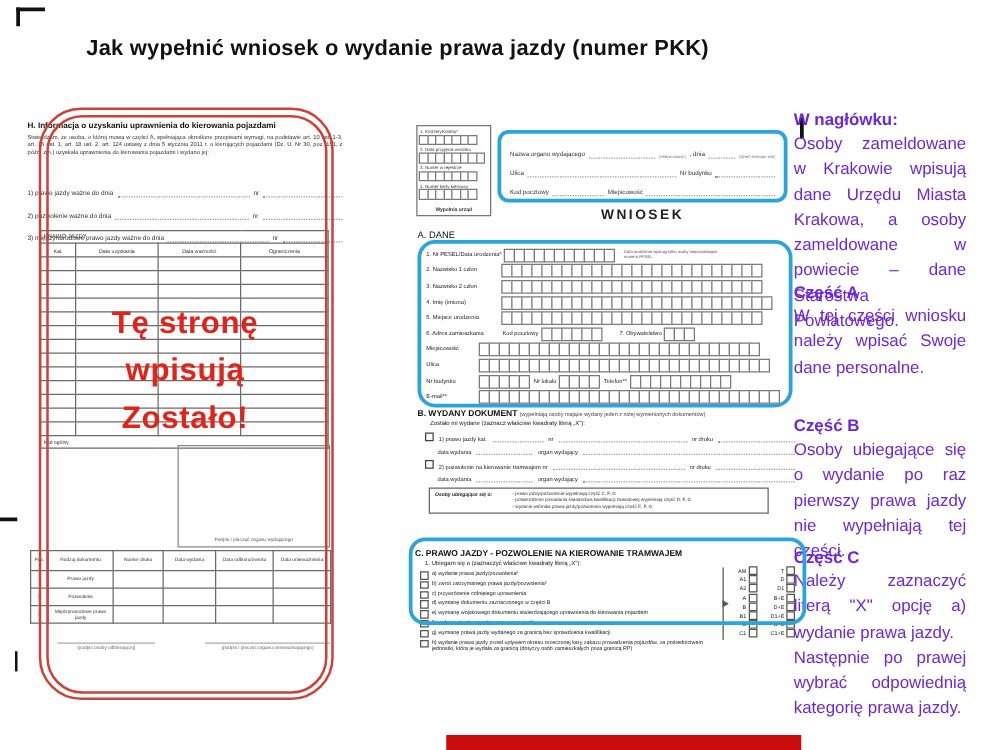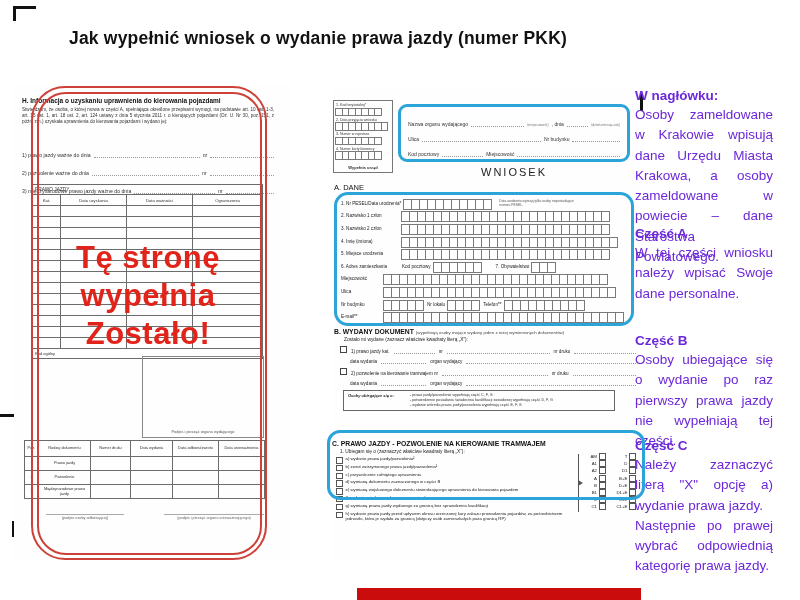--- a/index.html
+++ b/index.html
@@ -49,37 +49,37 @@
   .dt-c0{width:14px}.dt-c1{width:52px}.dt-c2{width:40px}.dt-c3{width:42px}.dt-c4{width:46px}.dt-c5{width:46px}
 
   .sig-row{position:absolute;left:0;top:430px;width:100%;}
   .sig{position:absolute;border-top:1px solid #aaa;text-align:center;font-size:3.8px;color:#666;padding-top:1px;}
   .sig.sl{left:32px;width:78px;}
   .sig.sr{left:150px;width:100px;}
 
   .red-frame{position:absolute;left:17px;top:2px;width:232px;height:470px;border:2.5px solid #cc4238;border-radius:34px;pointer-events:none;z-index:3;}
   .red-frame-inner{position:absolute;inset:3.5px;border:2px solid #cc4238;border-radius:29px;}
   .overlay-text{position:absolute;left:24px;top:155px;width:220px;text-align:center;z-index:4;
-                font-size:31px;line-height:38px;font-weight:800;color:#e2231a;letter-spacing:.5px;}
+                font-size:25px;line-height:38px;font-weight:800;color:#e2231a;letter-spacing:.5px;}
 
   
   .right-page{position:absolute;left:332px;top:88px;width:308px;height:470px;background:#fefefe;}
 
   .office-box{position:absolute;left:1px;top:12px;width:60px;height:73px;border:1px solid #777;padding:2px 2px 0 2px;box-sizing:border-box;}
   .og{margin-bottom:1.5px;}
   .og-l{font-size:3.6px;color:#333;white-space:nowrap;margin-bottom:.5px;}
   .ocell{width:5.5px;height:6.5px;border:1px solid #7a7a7a;margin-left:-1px;background:#fff;flex:none;display:inline-block;}
   .office-footer{position:absolute;left:0;right:0;bottom:2px;text-align:center;font-size:4px;font-weight:bold;color:#333;}
 
   .hdr-box{position:absolute;left:66px;top:16px;width:232px;height:58px;border:3px solid #2ba4d9;border-radius:9px;box-sizing:border-box;padding:5px 7px 2px 7px;}
   .hdr-row{display:flex;align-items:flex-end;gap:3px;height:15px;font-size:5px;color:#333;}
   .hdr-row .lab{white-space:nowrap;}
   .hint{font-size:3.4px;color:#777;white-space:nowrap;}
 
-  .wniosek{position:absolute;left:66px;top:78px;width:232px;text-align:center;font-size:11px;font-weight:normal;letter-spacing:2px;color:#222;}
+  .wniosek{position:absolute;left:66px;top:78px;width:232px;text-align:center;font-size:11px;font-weight:bold;letter-spacing:2px;color:#222;}
   .a-dane{position:absolute;left:2px;top:95px;font-size:7.5px;font-weight:normal;color:#111;}
 
   .a-box{position:absolute;left:2px;top:104px;width:300px;height:134px;border:3px solid #2ba4d9;border-radius:14px;box-sizing:border-box;padding:3px 4px;z-index:2;background:transparent;}
   .a-row{display:flex;align-items:center;gap:3px;height:12.6px;}
   .seg-lbl{font-size:4.6px;color:#222;white-space:nowrap;line-height:1.05;}
   .a-row .seg-lbl:first-child{min-width:58px;}
   .a-row.short .seg-lbl:first-child{min-width:40px;}
   .a-note{font-size:3.3px;color:#555;line-height:1.2;width:84px;margin-left:4px;}
 
   .b-sec{position:absolute;left:2px;top:240px;width:302px;}
@@ -316,21 +316,21 @@
       <div class="sig sl">(podpis osoby odbierającej)</div>
       <div class="sig sr">(podpis i pieczęć organu unieważniającego)</div>
     </div>
 
     <div class="red-frame">
         <div class="red-frame-inner"></div>
       </div>
 
     <div class="overlay-text">
       <div>Tę stronę</div>
-      <div>wypełnia</div>
+      <div>wpisują</div>
       <div>Zostało!</div>
     </div>
   </section>
 
   <section class="right-page">
 
     <div class="office-box">
       <div id="office-groups">
           <div class="og">
             <div class="og-l">1. Kod terytorialny*</div>

